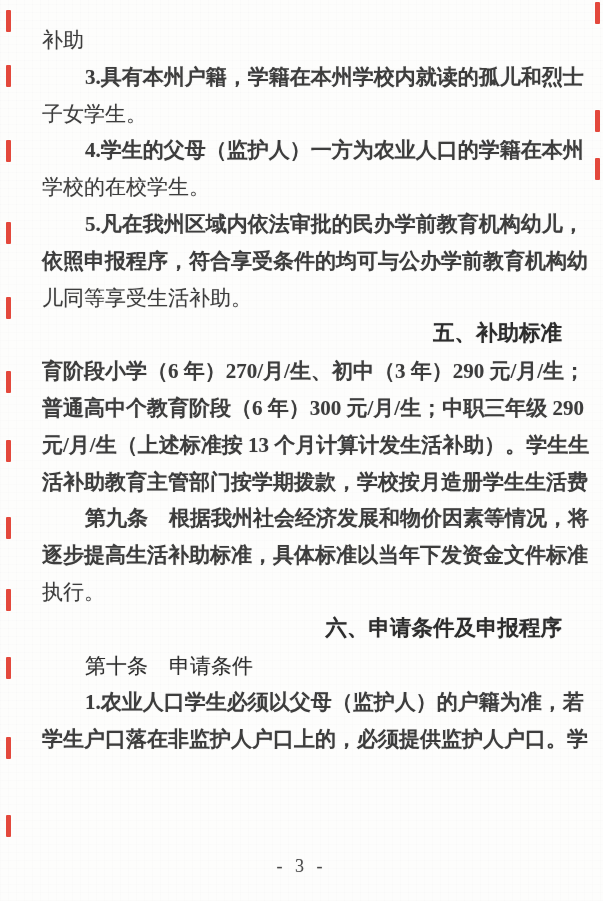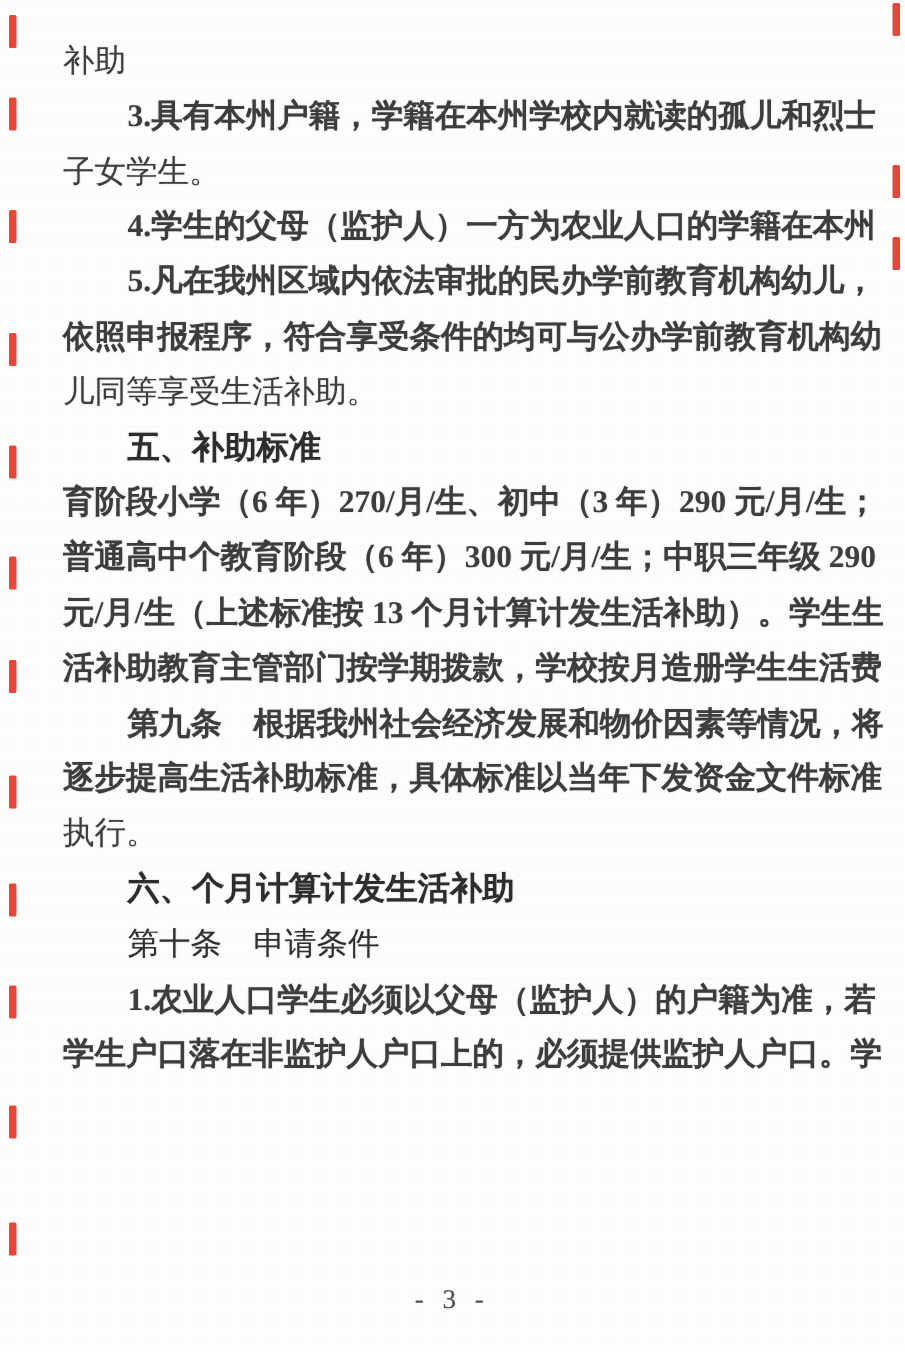--- a/index.html
+++ b/index.html
@@ -28,25 +28,26 @@
     line-height:36.8px;
     font-size:21px;
     white-space:nowrap;
     text-shadow:0 0 1px rgba(80,80,80,0.35);
   }
   .line.indent { text-indent:43px; }
   .line.fill   { text-align:justify; text-align-last:justify;font-weight:bold; }
 
   
   .line.heading {
-    font-family:Liberation Sans, sans-serif;
+    font-family:Liberation Mono, monospace;
     font-weight:700;
     font-size:21.5px;
     color:#2d2d2d;
     text-shadow:0 0 1px rgba(60,60,60,0.4);
+    text-align:right;
   }
   
   .line.emph {
     font-weight:400;
     color:#303030;
   }
 
   .page-number {
     position:absolute;
     left:0; right:0; top:856px;
@@ -66,32 +67,33 @@
 </style>
 </head>
 <body>
 
 <div class="page">
   <div class="text-block">
       <div class="line">补助</div>
       <div class="line indent fill">3.具有本州户籍，学籍在本州学校内就读的孤儿和烈士</div>
       <div class="line">子女学生。</div>
       <div class="line indent fill">4.学生的父母（监护人）一方为农业人口的学籍在本州</div>
+      <div class="line">学校的在校学生。</div>
       <div class="line indent fill">5.凡在我州区域内依法审批的民办学前教育机构幼儿，</div>
       <div class="line fill">依照申报程序，符合享受条件的均可与公办学前教育机构幼</div>
       <div class="line">儿同等享受生活补助。</div>
       <div class="line indent heading">五、补助标准</div>
       <div class="line fill">育阶段小学（6 年）270/月/生、初中（3 年）290 元/月/生；</div>
       <div class="line fill">普通高中个教育阶段（6 年）300 元/月/生；中职三年级 290</div>
       <div class="line fill">元/月/生（上述标准按 13 个月计算计发生活补助）。学生生</div>
       <div class="line fill">活补助教育主管部门按学期拨款，学校按月造册学生生活费</div>
       <div class="line indent fill">第九条　根据我州社会经济发展和物价因素等情况，将</div>
       <div class="line fill">逐步提高生活补助标准，具体标准以当年下发资金文件标准</div>
       <div class="line">执行。</div>
-      <div class="line indent heading">六、个月计算计发生活补助</div>
+      <div class="line indent heading">六、申请条件及申报程序</div>
       <div class="line indent emph">第十条　申请条件</div>
       <div class="line indent fill">1.农业人口学生必须以父母（监护人）的户籍为准，若</div>
       <div class="line fill">学生户口落在非监护人户口上的，必须提供监护人户口。学</div>
     </div>
   <div class="page-number">- 3 -</div>
 <div class="scan-mark" style="left: 6px; top: 10px; background: rgb(225, 56, 43);"></div>
     <div class="scan-mark" style="left: 6px; top: 65px; background: rgb(225, 56, 43);"></div>
     <div class="scan-mark" style="left: 6px; top: 140px; background: rgb(225, 56, 43);"></div>
     <div class="scan-mark" style="left: 6px; top: 222px; background: rgb(225, 56, 43);"></div>
     <div class="scan-mark" style="left: 6px; top: 297px; background: rgb(225, 56, 43);"></div>

